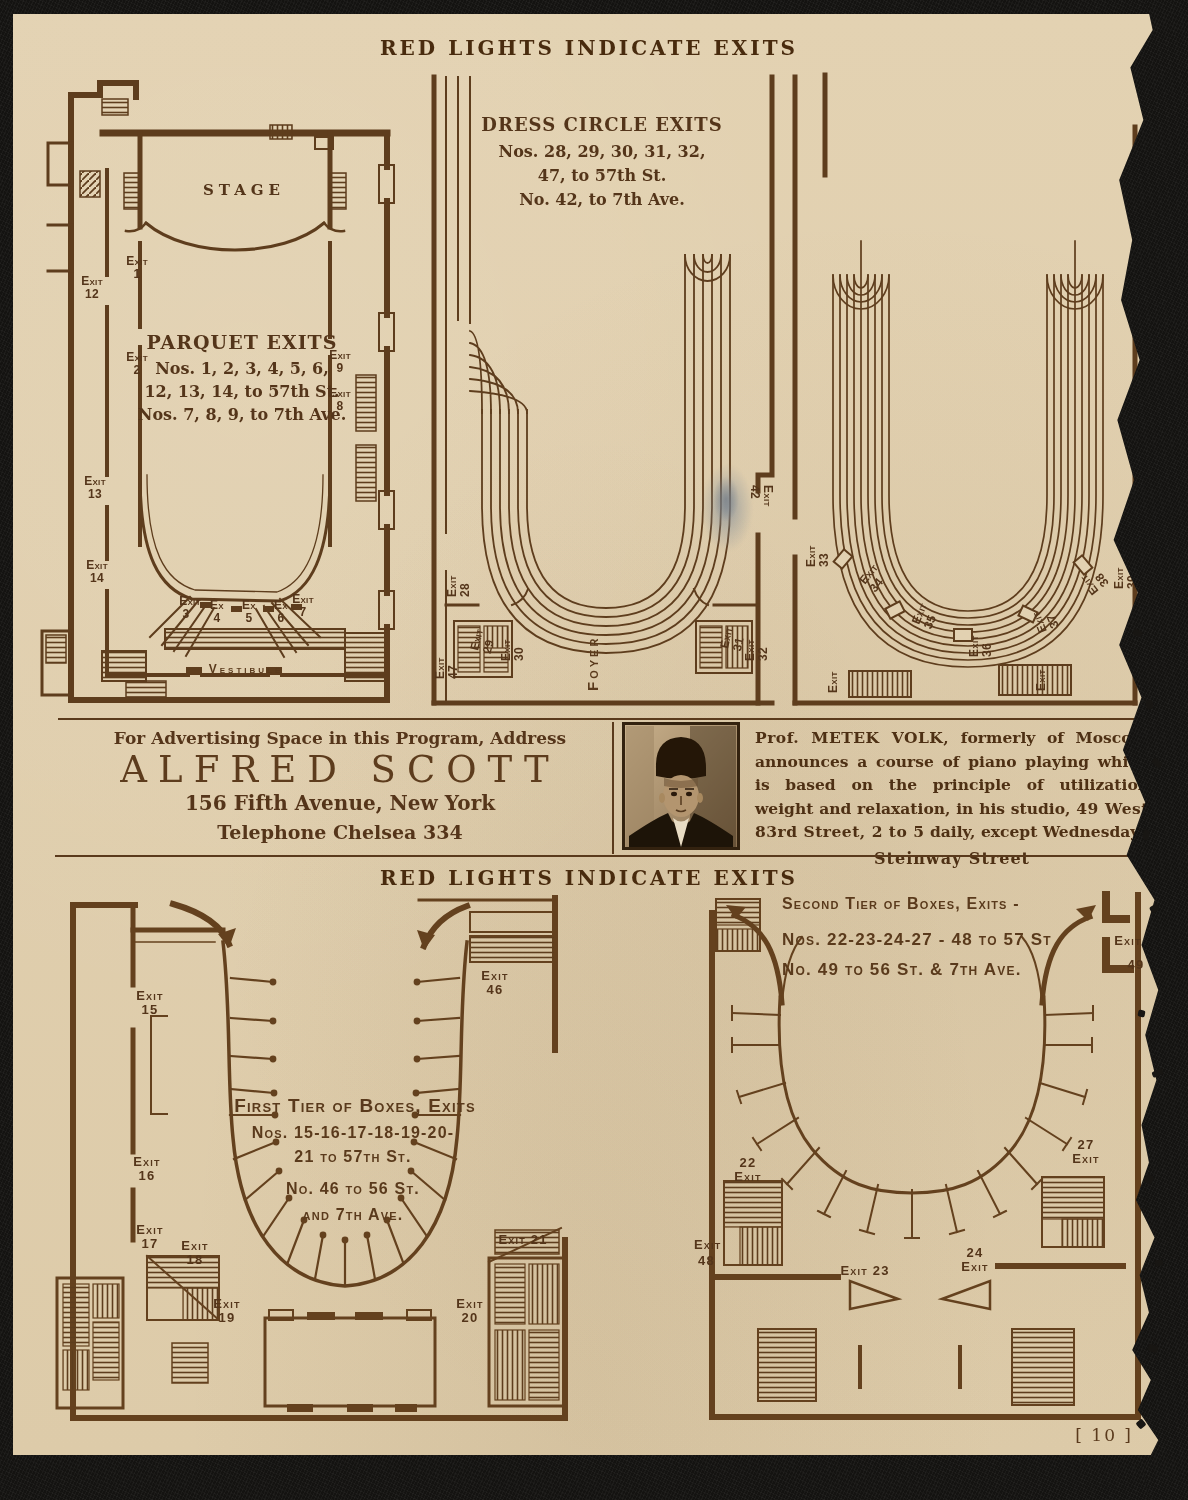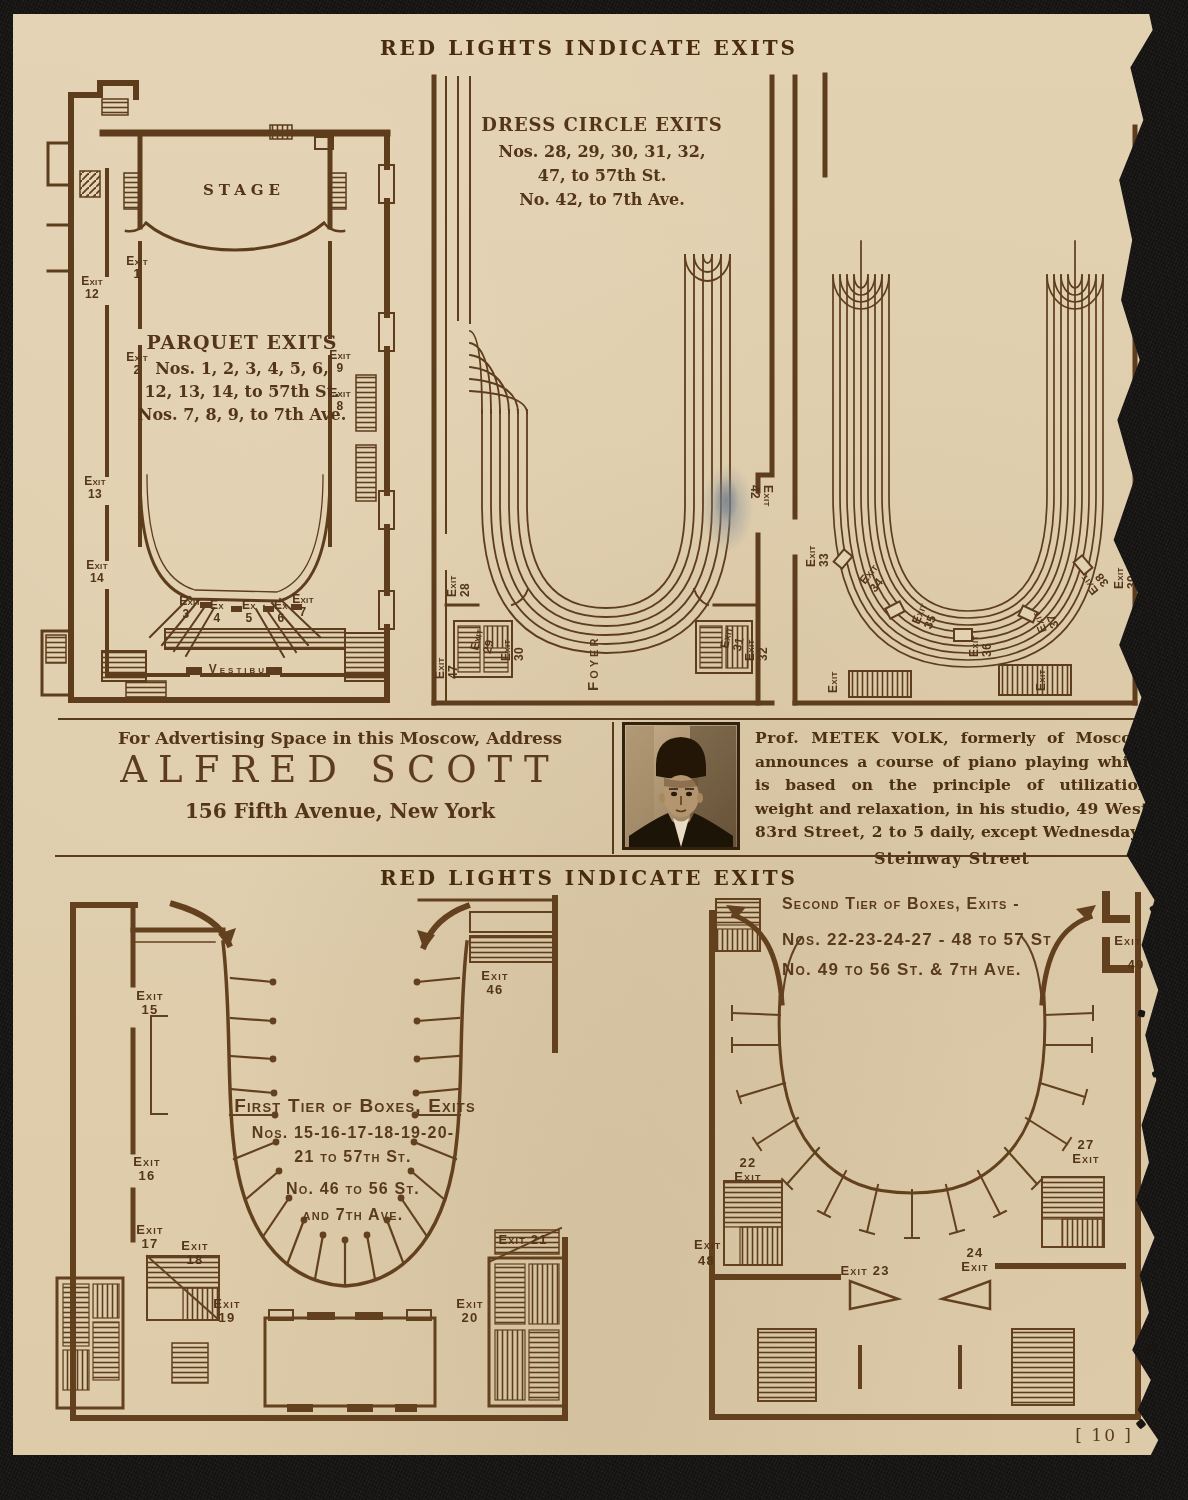--- a/index.html
+++ b/index.html
@@ -23,21 +23,21 @@
   .hdr{
     position:absolute;left:16px;width:1120px;text-align:center;
     font-family:"DejaVu Serif",serif;font-weight:700;font-size:20px;
     letter-spacing:3px;color:#492b0e;
   }
   .rule{position:absolute;background:#5a3a1c;height:2px}
   .vdiv{position:absolute;width:2px;background:#5a3a1c}
   .ad-left{position:absolute;left:57px;top:714px;width:540px;text-align:center;color:#55351a}
   .ad-l1{font-size:17px;font-weight:700}
   .ad-name{font-size:37px;font-weight:400;letter-spacing:11px;color:#5d3c1d}
-  .ad-l2{font-size:20px;font-weight:700;margin-top:8px}
+  .ad-l2{font-size:20px;font-weight:700;}
   .ad-l3{font-size:19px;font-weight:700;margin-top:6px}
   .photo{position:absolute;left:609px;top:708px;width:118px;height:128px}
   .notice{position:absolute;left:742px;top:712px;width:394px;color:#4e3014}
   .notice p{margin:0;font-size:15.5px;font-weight:700;line-height:1.52;text-align:justify}
   .notice .nm{letter-spacing:0.5px}
   .notice .tagline{display:block;text-align:center;font-size:16px;font-weight:700;margin-top:5px;letter-spacing:1px}
   .pagenum{position:absolute;left:0;top:1411px;width:1120px;text-align:right;
     font-size:17px;color:#5a3a1c;letter-spacing:2px}
   .stain{position:absolute;left:688px;top:450px;width:52px;height:88px;
     background:radial-gradient(closest-side, rgba(128,140,152,0.7), rgba(128,140,152,0.3) 55%, transparent);
@@ -307,23 +307,24 @@
         </g>
     </g>
   </svg>
 
   <div class="stain"></div>
   <div class="stain2"></div>
 
   <div class="rule" style="left:45px;top:704px;width:1084px"></div>
 
   <div class="ad-left">
-    <div class="ad-l1">For Advertising Space in this Moscow, Address</div>
+    <div class="ad-l1">For Advertising Space in this Program, Address</div>
     <div class="ad-name">ALFRED SCOTT</div>
     <div class="ad-l2">156 Fifth Avenue, New York</div>
+    <div class="ad-l3">Telephone Chelsea 334</div>
   </div>
 
   <div class="vdiv" style="left:599px;top:708px;height:132px"></div>
 
   <svg class="photo" viewBox="0 0 118 128">
     <rect x="1.5" y="1.5" width="115" height="125" fill="url(#ph)" stroke="#33220f" stroke-width="3"></rect>
     <rect x="68" y="4" width="46" height="121" fill="#3c2c18" opacity="0.45"></rect>
     <rect x="4" y="4" width="28" height="121" fill="#9c8461" opacity="0.5"></rect>
     <path d="M34,46 Q33,16 59,15 Q84,16 84,46 L84,54 Q59,60 34,54 Z" fill="#241607"></path>
     <ellipse cx="59" cy="74" rx="18" ry="21" fill="#b3956f"></ellipse>

